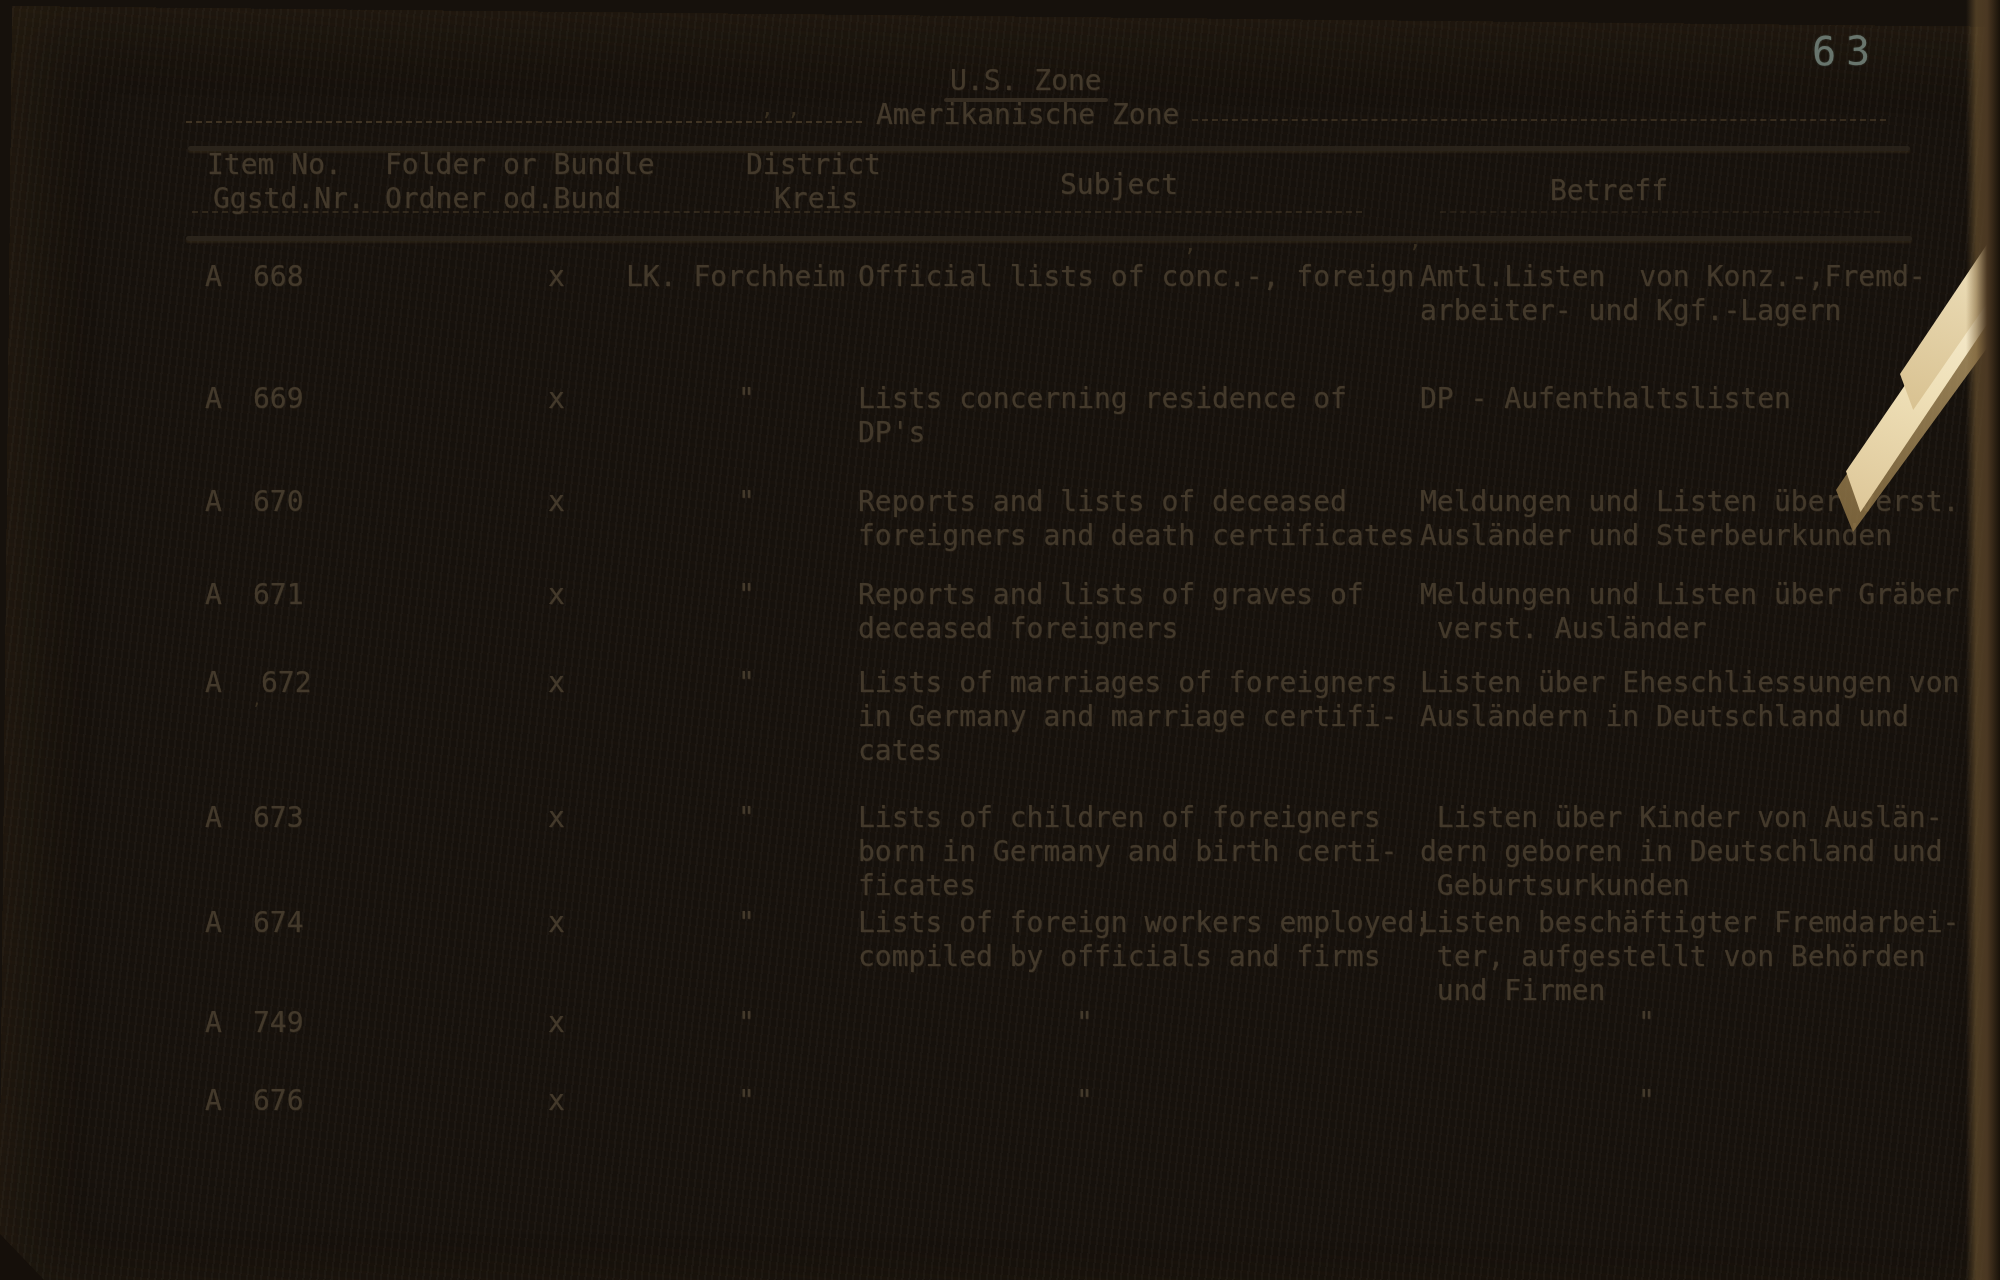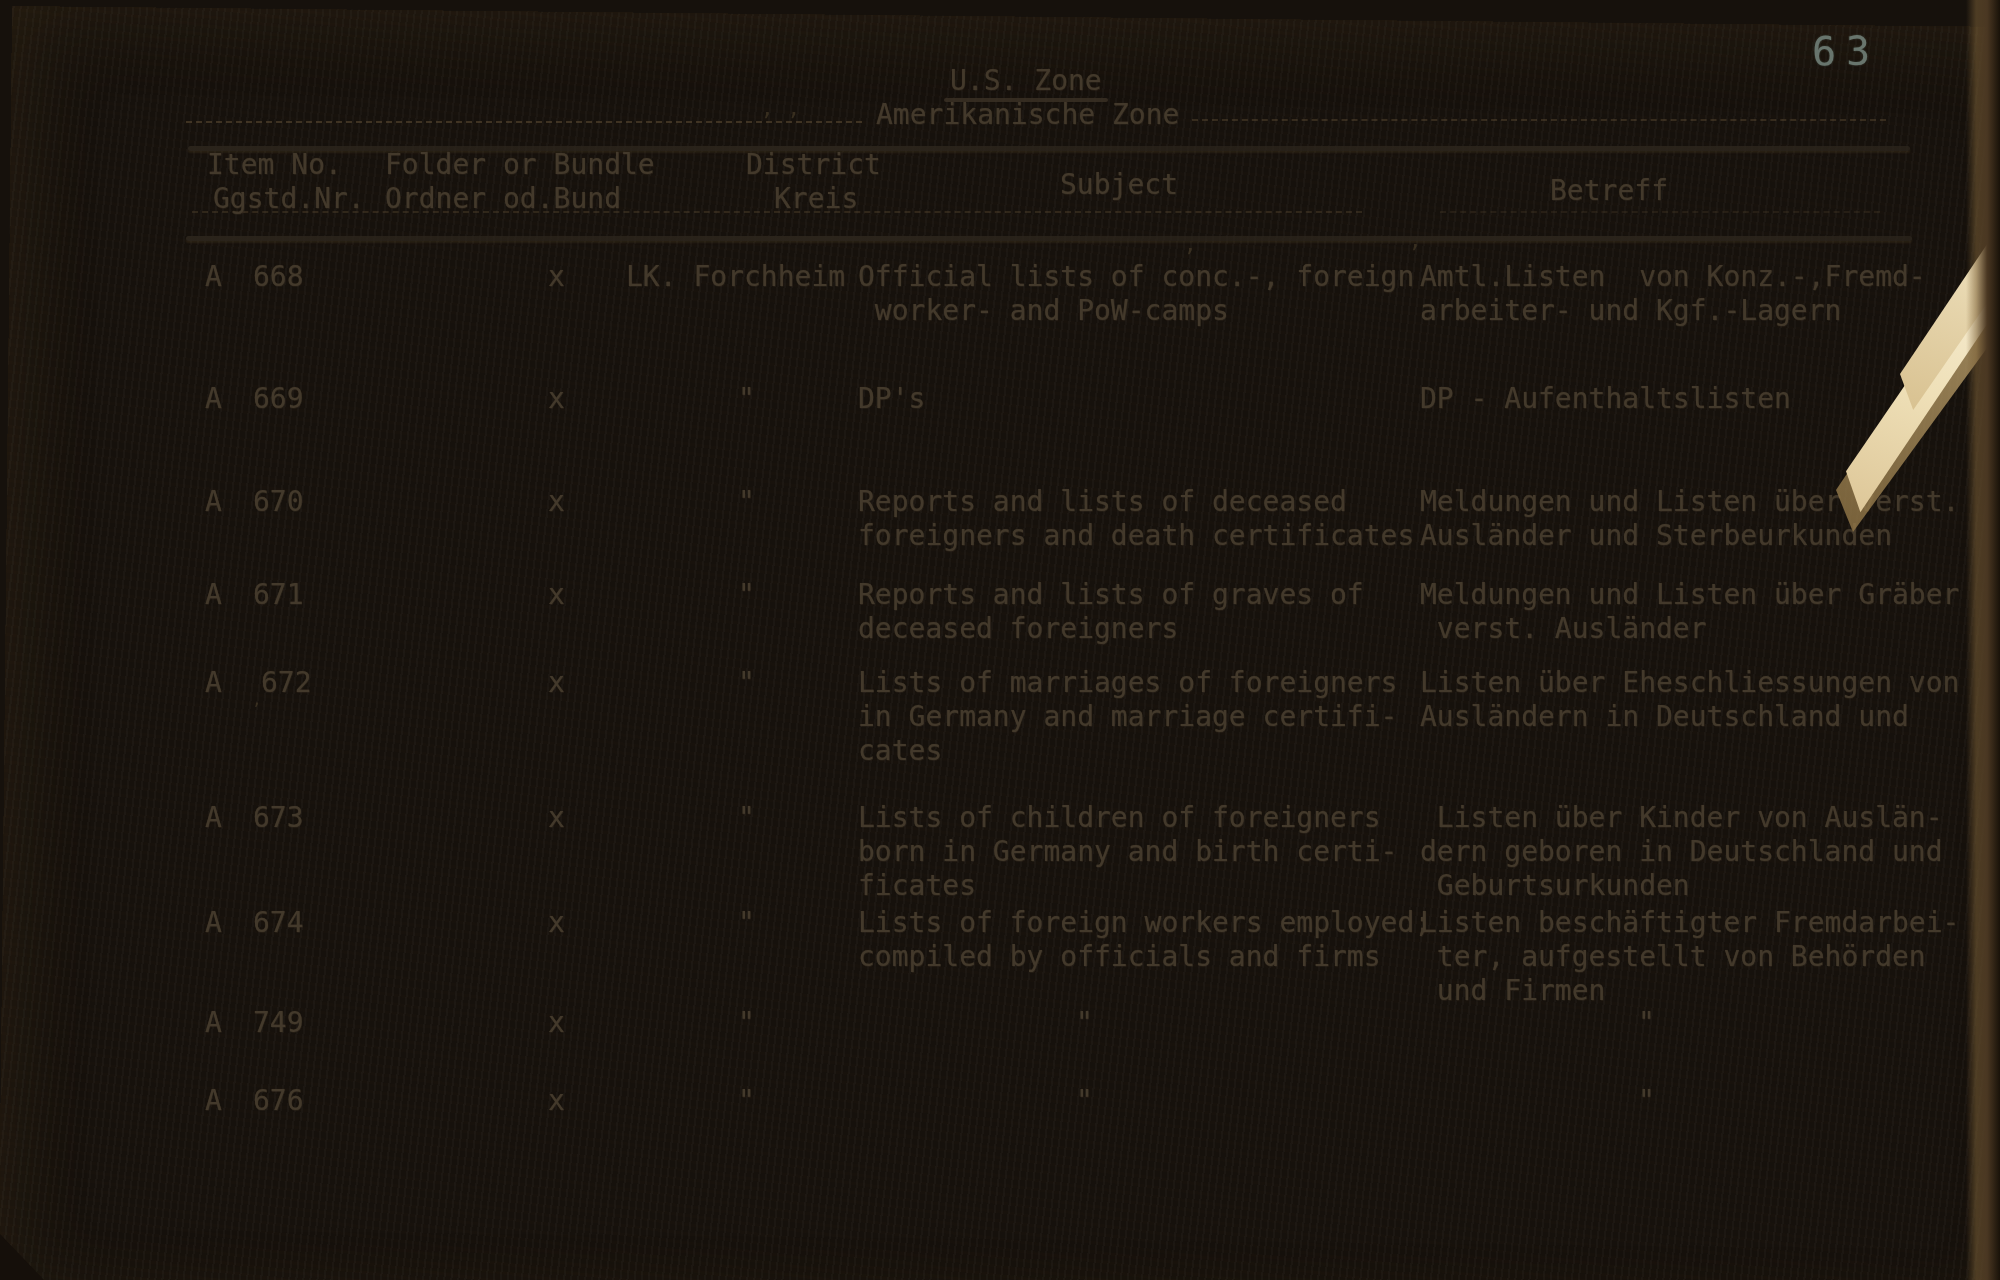--- a/index.html
+++ b/index.html
@@ -105,30 +105,30 @@
 <div class="speck" style="left:1408px;top:240px;">’</div>
 <div class="speck" style="left:760px;top:108px;">’ ’</div>
 <div class="speck" style="left:252px;top:690px;font-size:16px;">,</div>
 
 <div id="rows">
   <div class="row" style="top: 260px;">
     <div class="cell ink" style="left:205px;">A</div>
     <div class="cell ink" style="left:253px;">668</div>
     <div class="cell ink" style="left:548px;">x</div>
     <div class="cell ink" style="left: 626px;">LK. Forchheim</div>
-    <div class="cell ink lines" style="left: 858px;"><div>Official lists of conc.-, foreign</div><div> worker- and PoW-camps</div></div>
+    <div class="cell ink lines" style="left: 858px;"><div>Official lists of conc.-, foreign</div></div>
     <div class="cell ink lines" style="left: 1420px;"><div>Amtl.Listen  von Konz.-,Fremd-</div><div>arbeiter- und Kgf.-Lagern</div></div>
   </div>
 
   <div class="row" style="top: 382px;">
     <div class="cell ink" style="left:205px;">A</div>
     <div class="cell ink" style="left:253px;">669</div>
     <div class="cell ink" style="left:548px;">x</div>
     <div class="cell ink" style="left: 738px;">"</div>
-    <div class="cell ink lines" style="left: 858px;"><div>DP's</div></div>
+    <div class="cell ink lines" style="left: 858px;"><div>Lists concerning residence of</div><div>DP's</div></div>
     <div class="cell ink lines" style="left: 1420px;"><div>DP - Aufenthaltslisten</div></div>
   </div>
 
   <div class="row" style="top: 485px;">
     <div class="cell ink" style="left:205px;">A</div>
     <div class="cell ink" style="left:253px;">670</div>
     <div class="cell ink" style="left:548px;">x</div>
     <div class="cell ink" style="left: 738px;">"</div>
     <div class="cell ink lines" style="left: 858px;"><div>Reports and lists of deceased</div><div>foreigners and death certificates</div></div>
     <div class="cell ink lines" style="left: 1420px;"><div>Meldungen und Listen über verst.</div><div>Ausländer und Sterbeurkunden</div></div>

